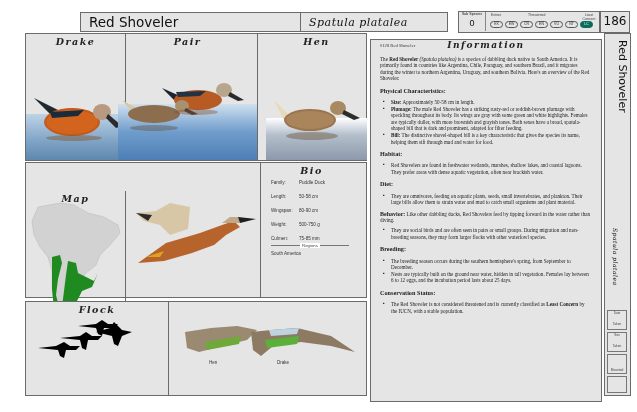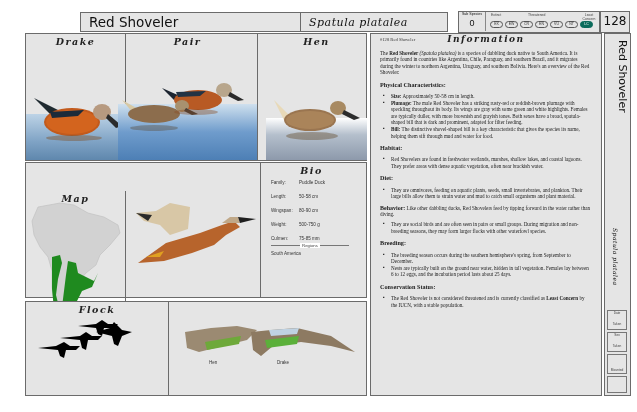--- a/index.html
+++ b/index.html
@@ -29,21 +29,21 @@
   .map-row { left: 25px; top: 162px; width: 342px; height: 136px; }
   .flock-row { left: 25px; top: 301px; width: 342px; height: 95px; padding-left: 35px; }
 
   .bio { position: absolute; left: 234px; top: 0; width: 102px; height: 134px; border-left: 1.5px solid #6b6b6b; }
   .bio-row { position: absolute; left: 10px; font-size: 4.6px; color: #333; display: flex; }
   .bio-row .k { width: 28px; }
   .regions-line { position: absolute; left: 10px; width: 78px; top: 82px; font-size: 4.3px; color: #444; text-align: center; border-top: 0.6px solid #777; }
   .regions-line span { position: relative; top: -3px; background: #fff; padding: 0 2px; }
   .regions-val { position: absolute; left: 10px; top: 88px; font-size: 4.6px; color: #333; }
 
-  .info { left: 370px; top: 33px; width: 232px; height: 363px; padding: 3px 8px 0 9px; font-family: "Liberation Serif", serif; font-size: 5.1px; line-height: 6.4px; color: #222; }
+  .info { left: 370px; top: 39px; width: 232px; height: 363px; padding: 3px 8px 0 9px; font-family: "Liberation Serif", serif; font-size: 5.1px; line-height: 6.4px; color: #222; }
   .info .id { font-size: 4.6px; color: #333; position: absolute; left: 9px; top: 3px; }
   .info .info-title { position: absolute; left: 0; right: 0; top: 2px; text-align: center; font-family: "DejaVu Serif", serif; font-style: italic; font-weight: bold; font-size: 9px; letter-spacing: 1.5px; color: #222; }
   .info .content { position: absolute; left: 9px; right: 10px; top: 16px; }
   .info p { margin-bottom: 4px; }
   .info h4 { font-size: 6.2px; font-weight: bold; margin: 6px 0 5px 0; }
   .info ul { list-style: none; margin: 0 0 4px 0; }
   .info li { position: relative; padding-left: 11px; margin-bottom: 0.6px; }
   .info li::before { content: "\25AA"; position: absolute; left: 3px; top: 0; font-size: 5px; }
 
   .sidebar { left: 604px; top: 33px; width: 27px; height: 363px; border-width: 1.5px; }
@@ -72,21 +72,21 @@
       <div class="pill">EX</div>
       <div class="pill">EW</div>
       <div class="pill">CR</div>
       <div class="pill">EN</div>
       <div class="pill">VU</div>
       <div class="pill">NT</div>
       <div class="pill active">LC</div>
     </div>
   </div>
 </div>
-<div class="box num-box">128</div>
+<div class="box num-box">186</div>
 
 <div class="box photo-row">
   <div class="photo-panel" style="left:0; width:100px;">
     <div class="panel-title">Drake</div>
     <div class="water"></div>
     <svg style="position:absolute;left:6px;top:56px" width="92" height="52" viewBox="0 0 92 52">
       <path d="M2 8 L30 22 L22 28 Z" fill="#1f2a30"></path>
       <ellipse cx="40" cy="32" rx="28" ry="14" fill="#c25a1c"></ellipse>
       <ellipse cx="40" cy="32" rx="26" ry="12" fill="#d7671f" opacity="0.8"></ellipse>
       <path d="M18 22 L52 20 L46 26 L20 28 Z" fill="#1c2b3a"></path>

